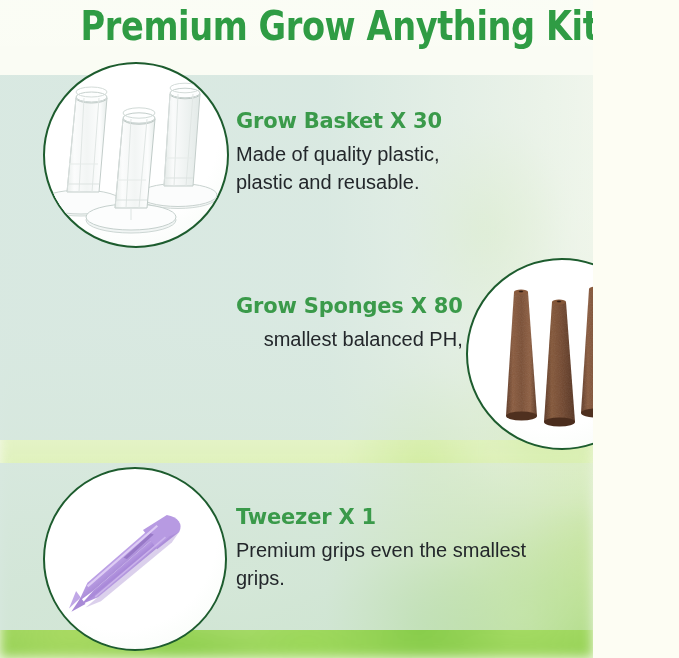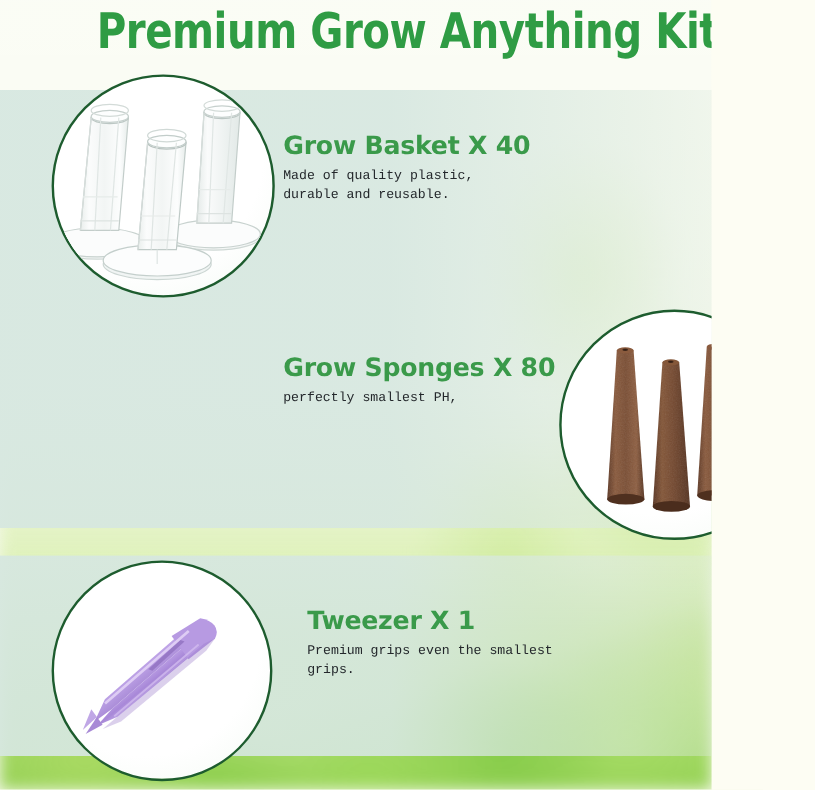--- a/index.html
+++ b/index.html
@@ -82,26 +82,26 @@
   .c-tweezer{left:43px;top:467px;width:180px;height:180px;}
 
   
   .block{position:absolute;}
   .head{
     font-family:"DejaVu Sans", sans-serif;
     font-size:21px;font-weight:bold;color:#3a9a4a;
     letter-spacing:-.2px;margin:0 0 7px 0;white-space:nowrap;
   }
   .body{
-    font-family:Liberation Mono, monospace;
-    font-size:11px;color:#23272b;line-height:1.42;margin:0;
+    font-family:Liberation Sans, sans-serif;
+    font-size:20px;color:#23272b;line-height:1.42;margin:0;
   }
   .b-basket{left:236px;top:109px;}
-  .b-sponge{left:236px;top:294px;}
-  .b-tweezer{left:236px;top:505px;margin-left:20px;}
+  .b-sponge{left:236px;top:294px;text-align:right;}
+  .b-tweezer{left:236px;top:505px;}
 
   
   .basket-stage{position:absolute;inset:0;}
 
   
   .sponge-stage{position:absolute;inset:0;}
 
   
   .tweezer-stage{position:absolute;inset:0;}
 </style>
@@ -179,23 +179,23 @@
           <path d="M102 55 L94 144" stroke="#dfe5e3" stroke-width="1" fill="none"></path>
           <path d="M70 136 L102 136" stroke="#dbe2e0" stroke-width="1" fill="none"></path>
           <path d="M72 116 L101 116" stroke="#e5eae8" stroke-width="1" fill="none"></path>
           <path d="M86 144 L86 156" stroke="#dde4e2" stroke-width="1" fill="none"></path>
         </g>
       </svg>
     </div>
   </div>
 
   <div class="block b-basket">
-    <p class="head">Grow Basket X 40</p>
+    <p class="head">Grow Basket X 30</p>
     <p class="body">Made of quality plastic,</p>
-    <p class="body">durable and reusable.</p>
+    <p class="body">plastic and reusable.</p>
   </div>
 
   <div class="circle c-sponge">
     <div class="sponge-stage">
       <svg viewBox="0 0 184 184" width="184" height="184" xmlns="http://www.w3.org/2000/svg">
         <defs>
           <linearGradient id="spg" x1="0" y1="0" x2="1" y2="0">
             <stop offset="0%" stop-color="#5f3a27"></stop>
             <stop offset="22%" stop-color="#8a5b3e"></stop>
             <stop offset="50%" stop-color="#7b4f35"></stop>
@@ -244,21 +244,21 @@
           <ellipse cx="128" cy="29" rx="7" ry="2.6" fill="#8a5b3e"></ellipse>
           <ellipse cx="128" cy="28.5" rx="2.4" ry="1.1" fill="url(#holeg)"></ellipse>
           <ellipse cx="128.5" cy="153" rx="15.5" ry="4.5" fill="#4f301f"></ellipse>
         </g>
       </svg>
     </div>
   </div>
 
   <div class="block b-sponge">
     <p class="head">Grow Sponges X 80</p>
-    <p class="body">perfectly smallest PH,</p>
+    <p class="body">smallest balanced PH,</p>
   </div>
 
   <div class="circle c-tweezer">
     <div class="tweezer-stage">
       <svg viewBox="0 0 176 176" width="176" height="176" xmlns="http://www.w3.org/2000/svg">
         <defs>
           <linearGradient id="twg" x1="0" y1="0" x2="0.4" y2="1">
             <stop offset="0%" stop-color="#cdb4ec"></stop>
             <stop offset="35%" stop-color="#b79ae2"></stop>
             <stop offset="65%" stop-color="#a888d8"></stop>

